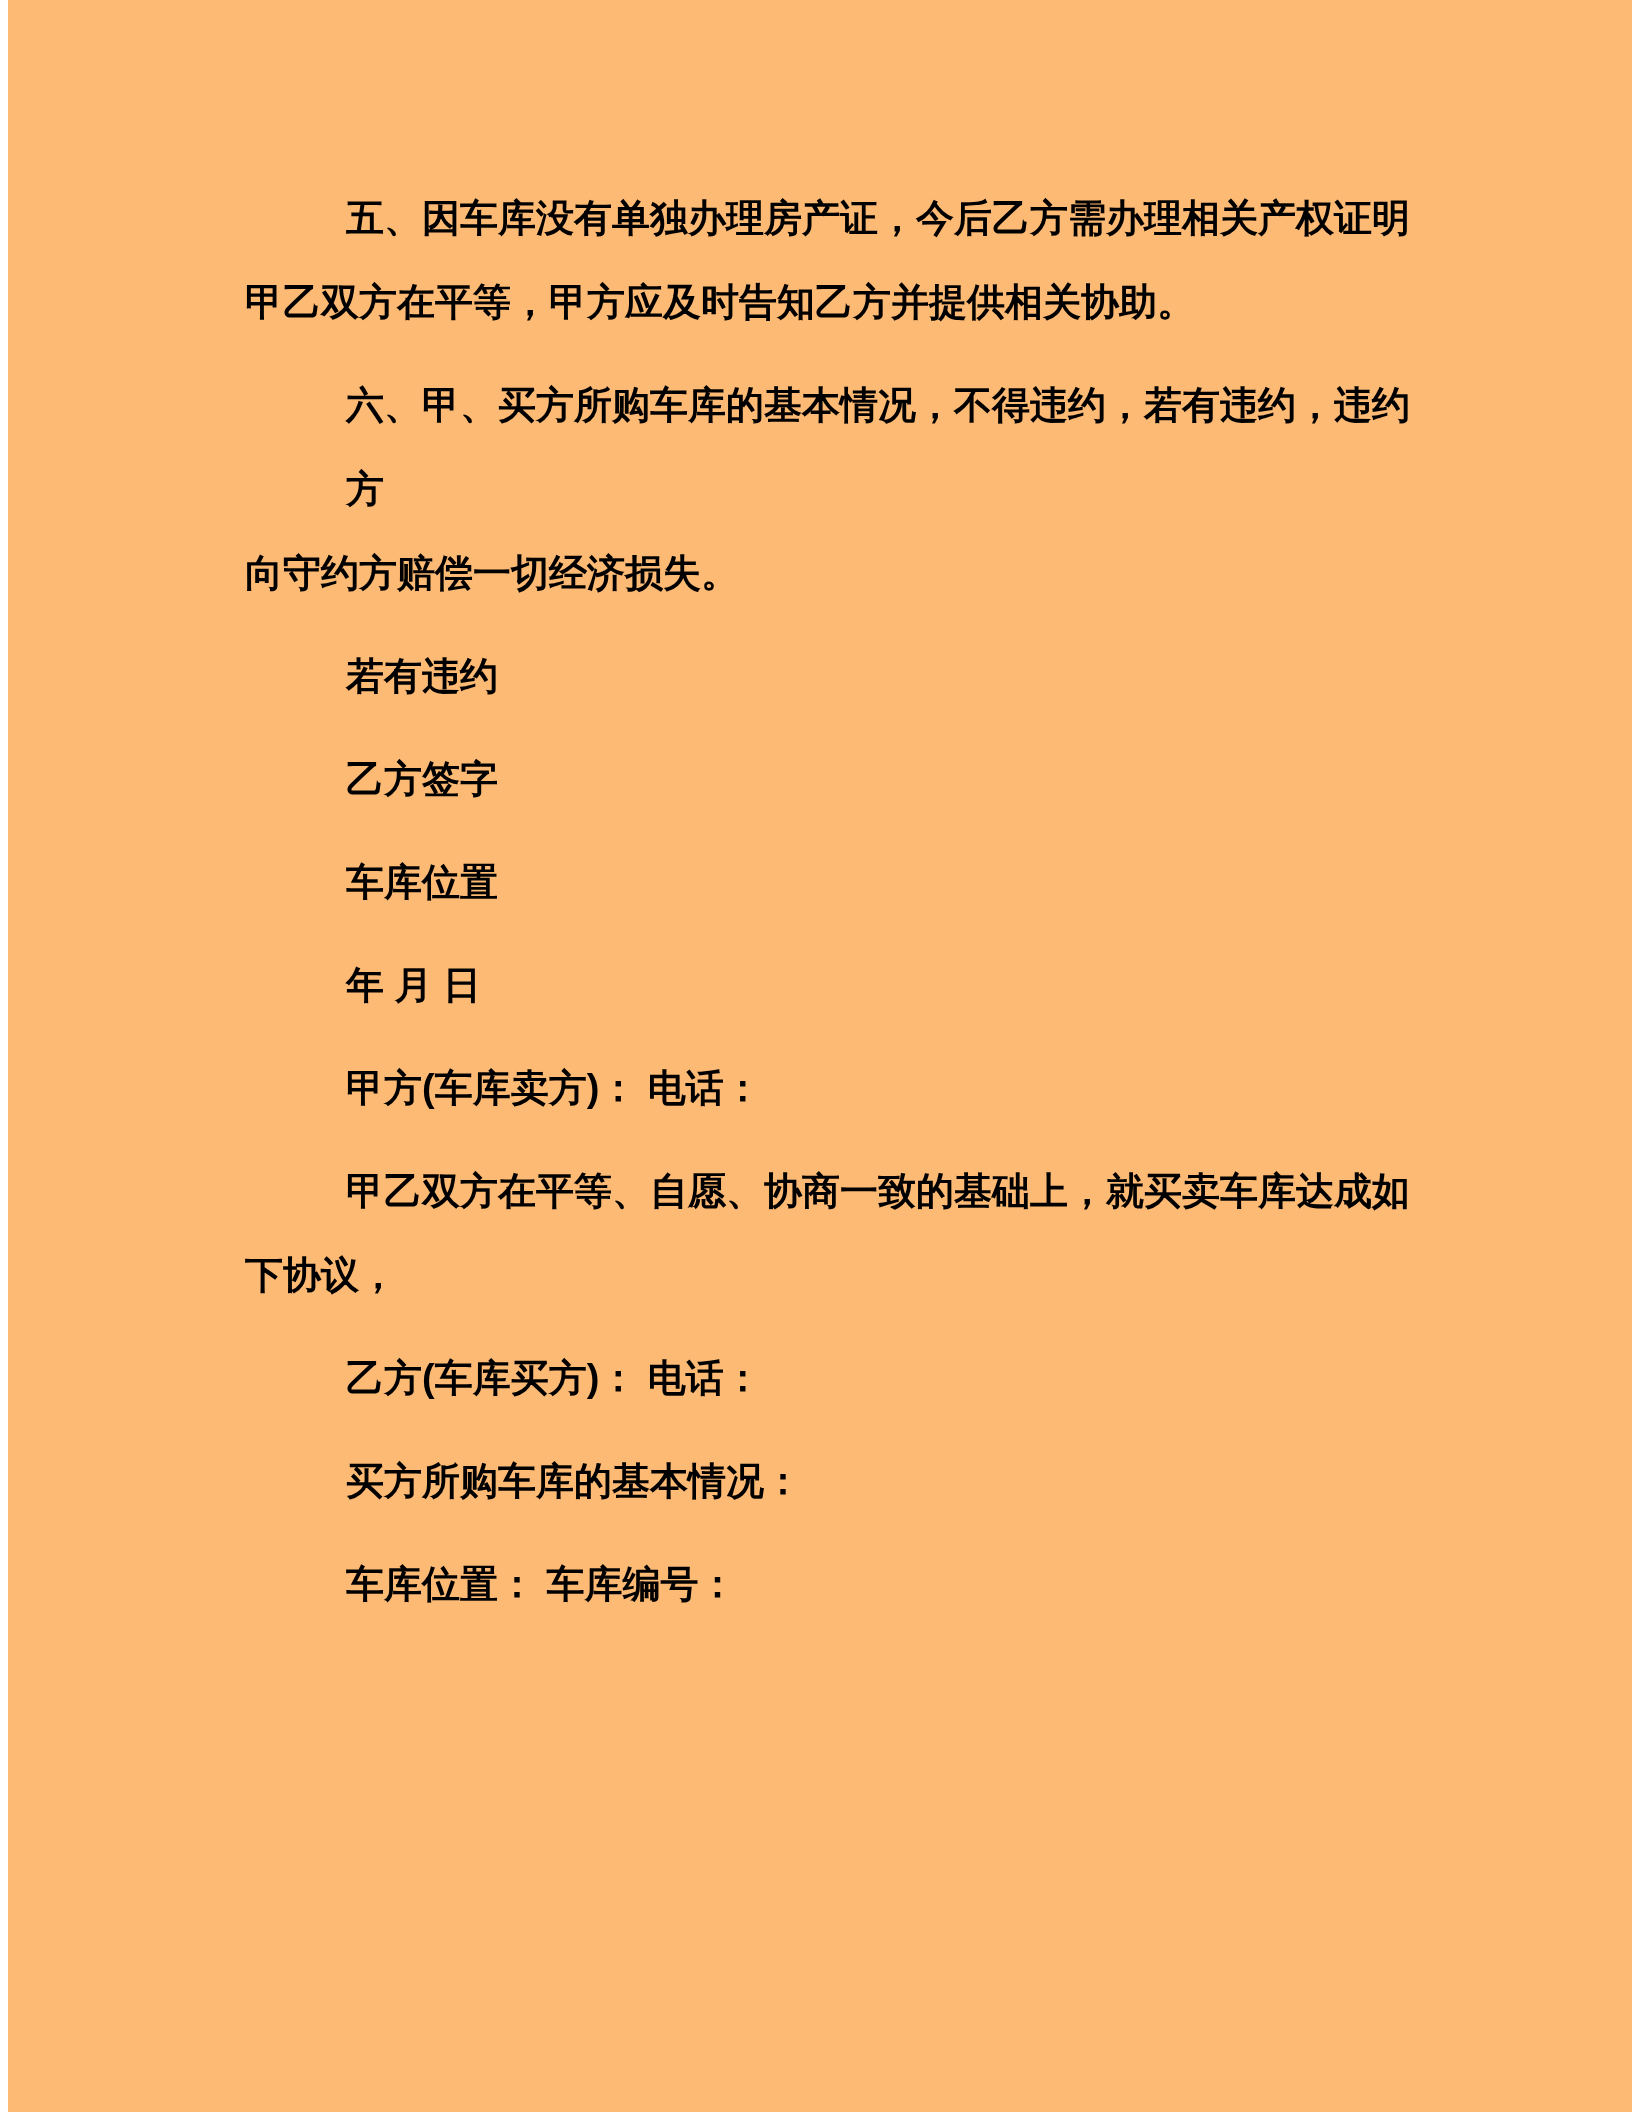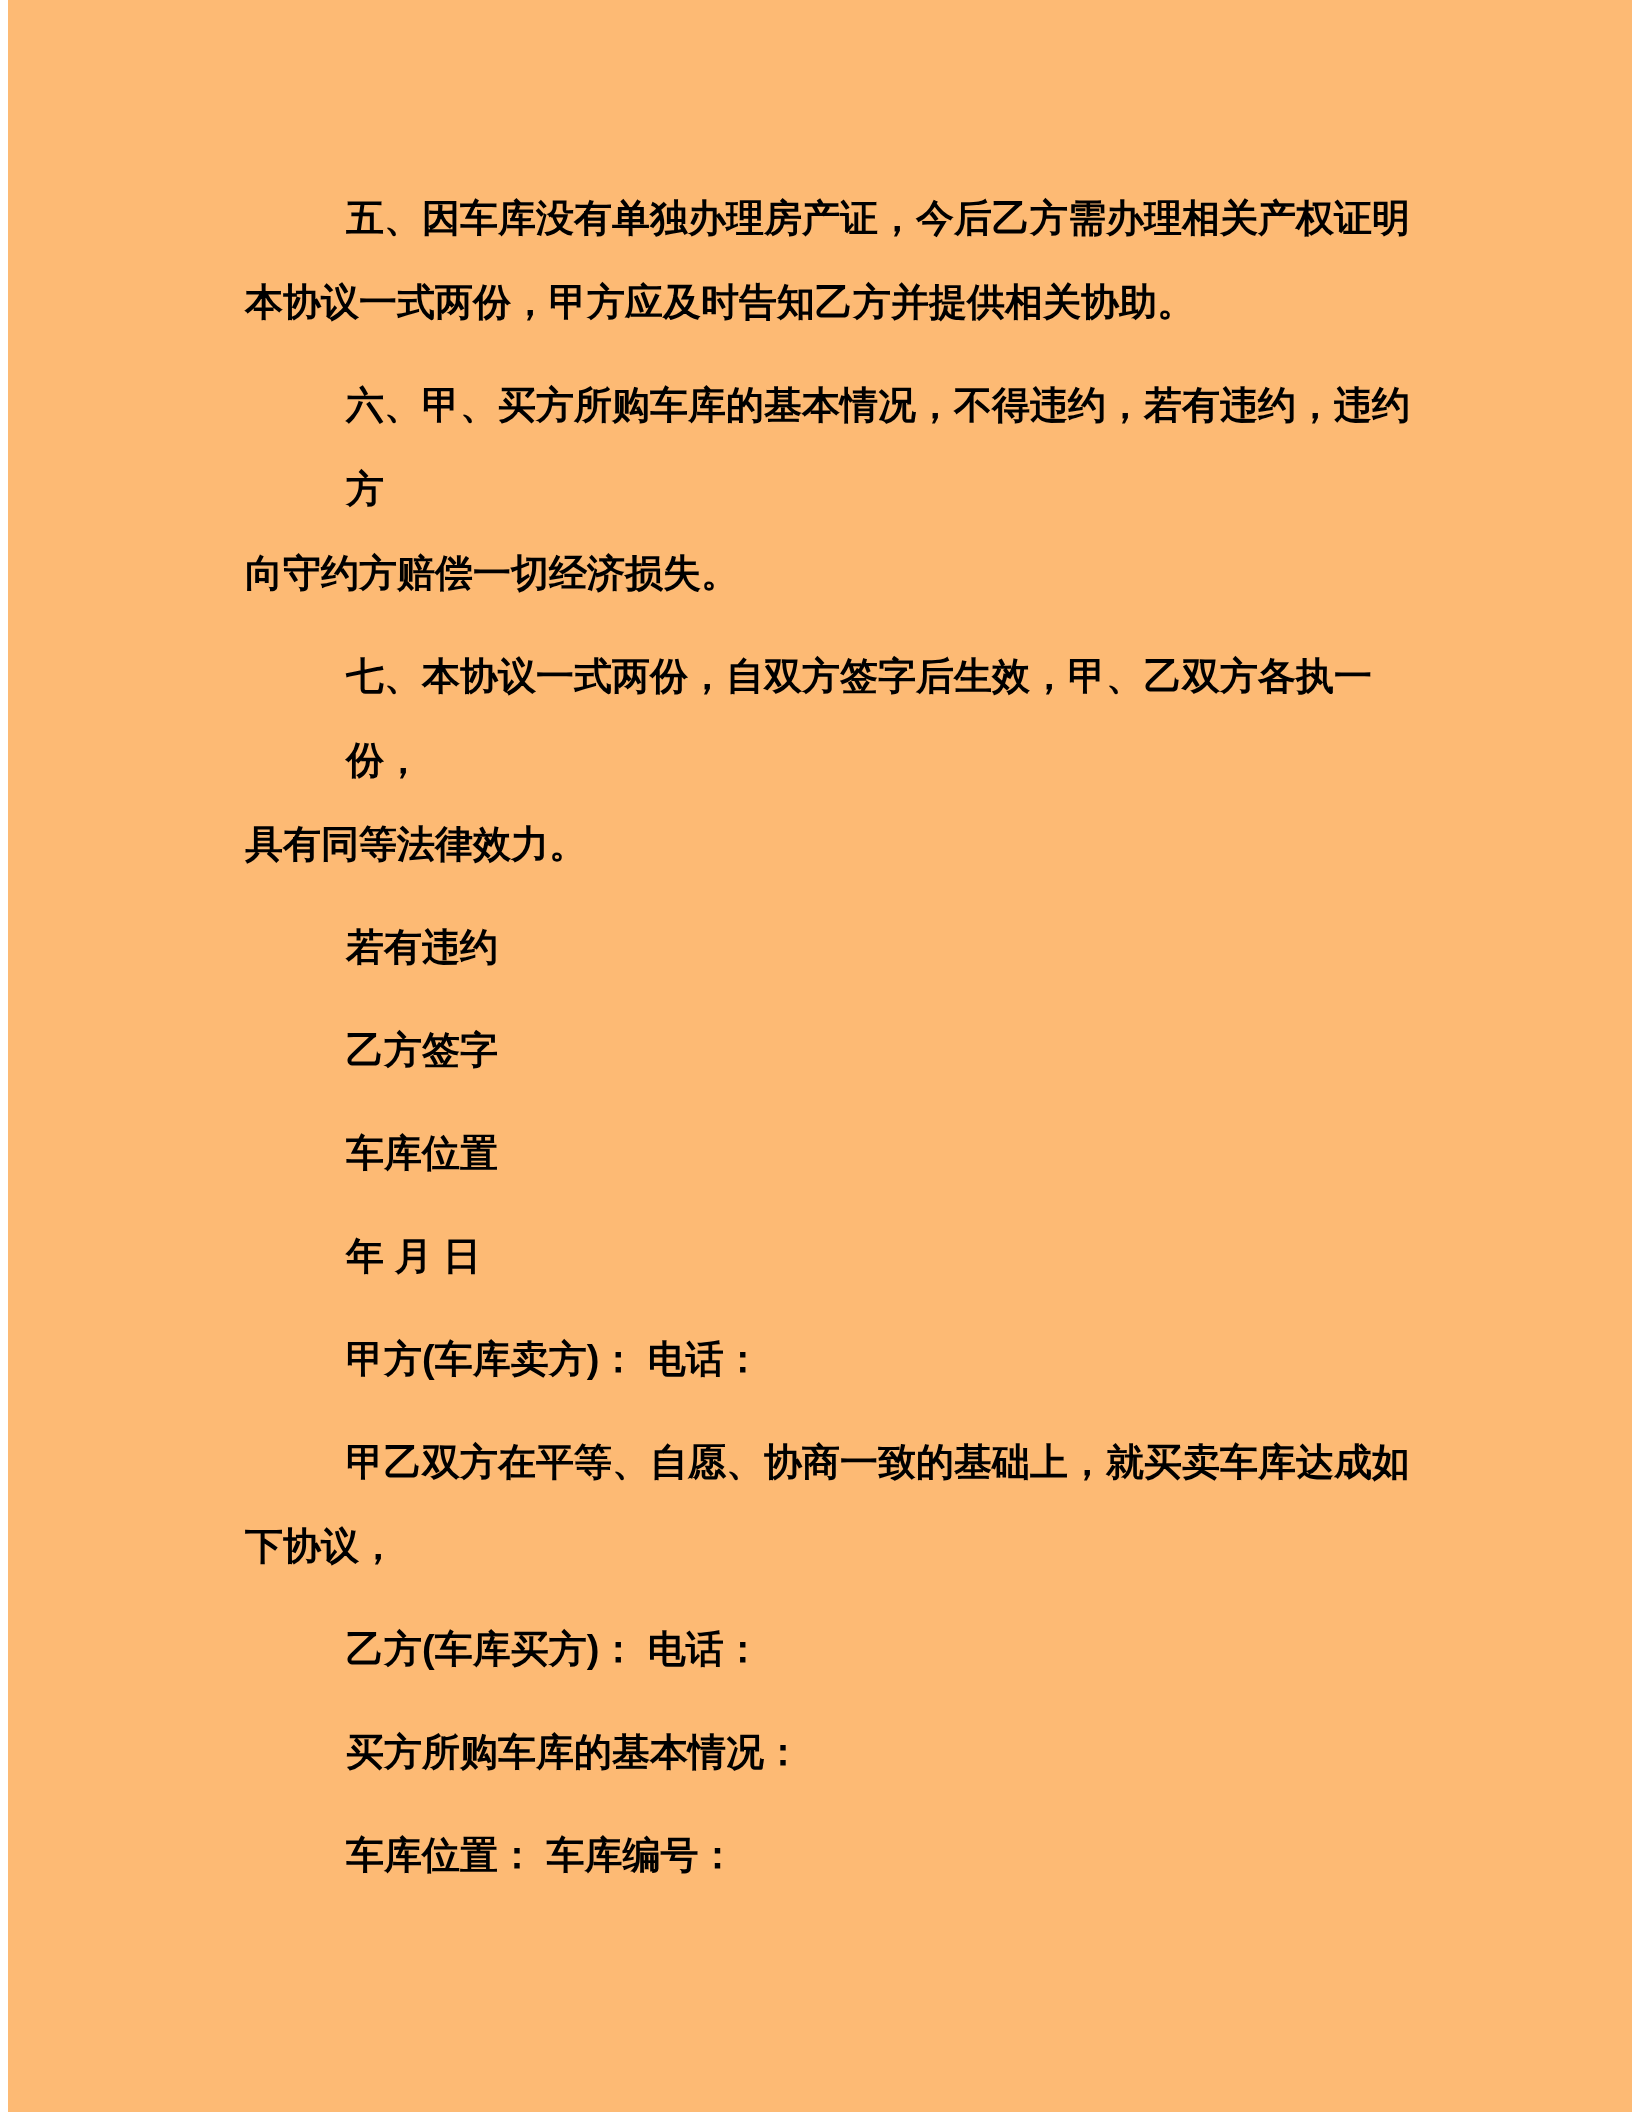--- a/index.html
+++ b/index.html
@@ -43,29 +43,25 @@
     padding-left: 101px;
   }
 </style>
 </head>
 <body>
 
 <div class="page">
   <main class="doc" id="doc-root">
       <div class="para">
         <div class="line indent">五、因车库没有单独办理房产证，今后乙方需办理相关产权证明</div>
-        <div class="line">本协议一式两份，甲方应及时告知乙方并提供相关协助。</div>
+        <div class="line">甲乙双方在平等，甲方应及时告知乙方并提供相关协助。</div>
       </div>
       <div class="para">
         <div class="line indent">六、甲、买方所购车库的基本情况，不得违约，若有违约，违约方</div>
         <div class="line">向守约方赔偿一切经济损失。</div>
-      </div>
-      <div class="para">
-        <div class="line indent">七、本协议一式两份，自双方签字后生效，甲、乙双方各执一份，</div>
-        <div class="line">具有同等法律效力。</div>
       </div>
       <div class="para">
         <div class="line indent">若有违约</div>
       </div>
       <div class="para">
         <div class="line indent">乙方签字</div>
       </div>
       <div class="para">
         <div class="line indent">车库位置</div>
       </div>

